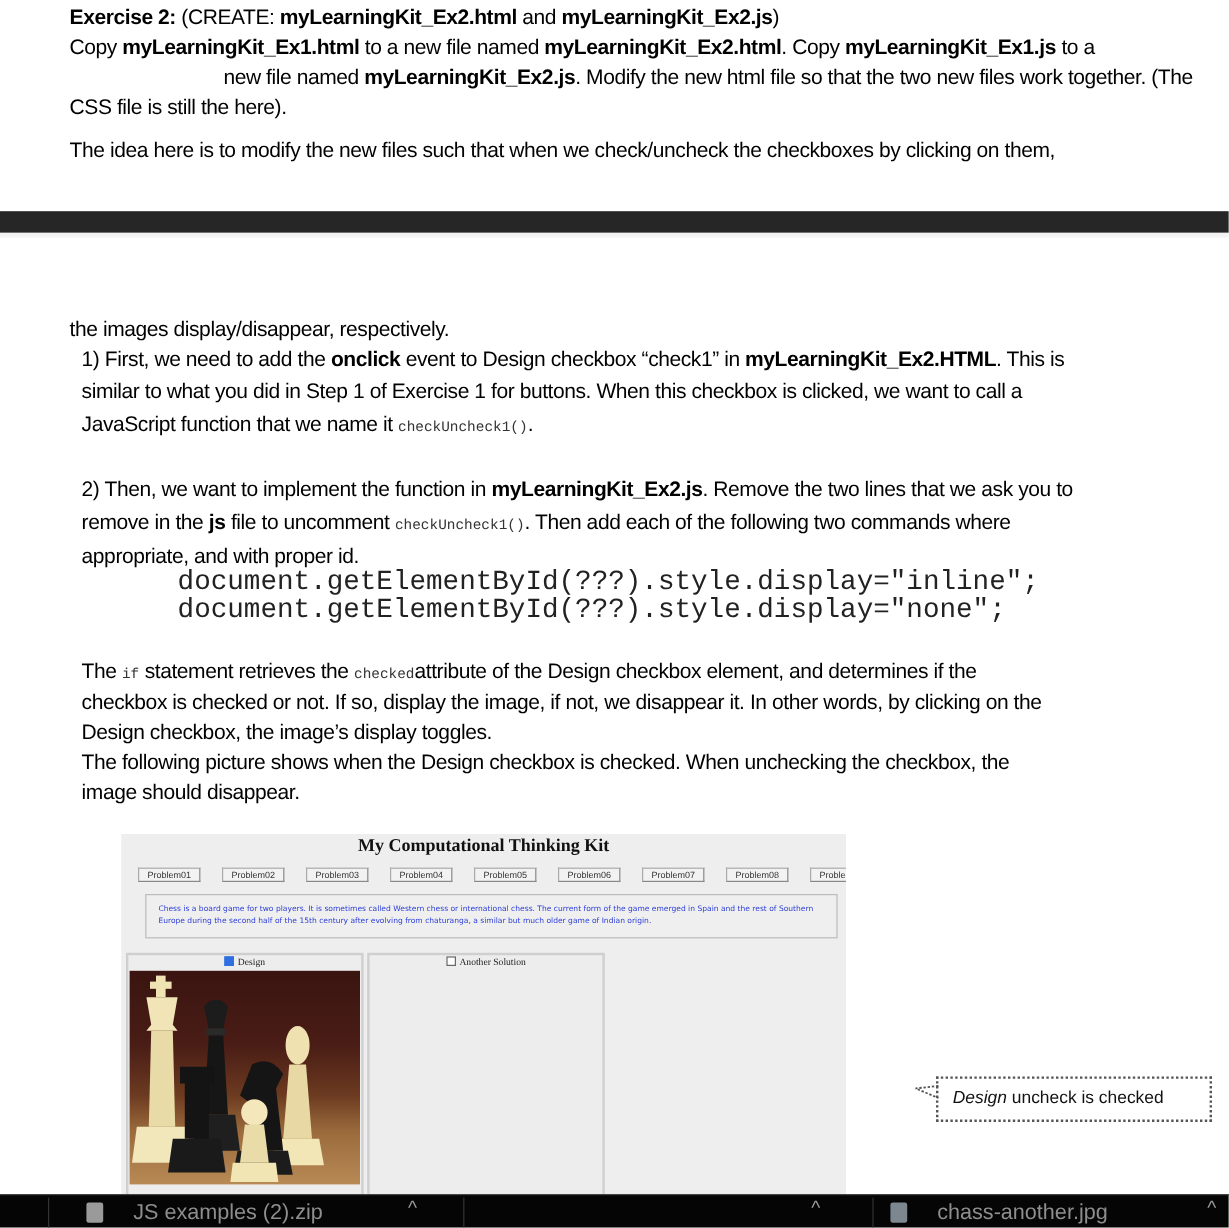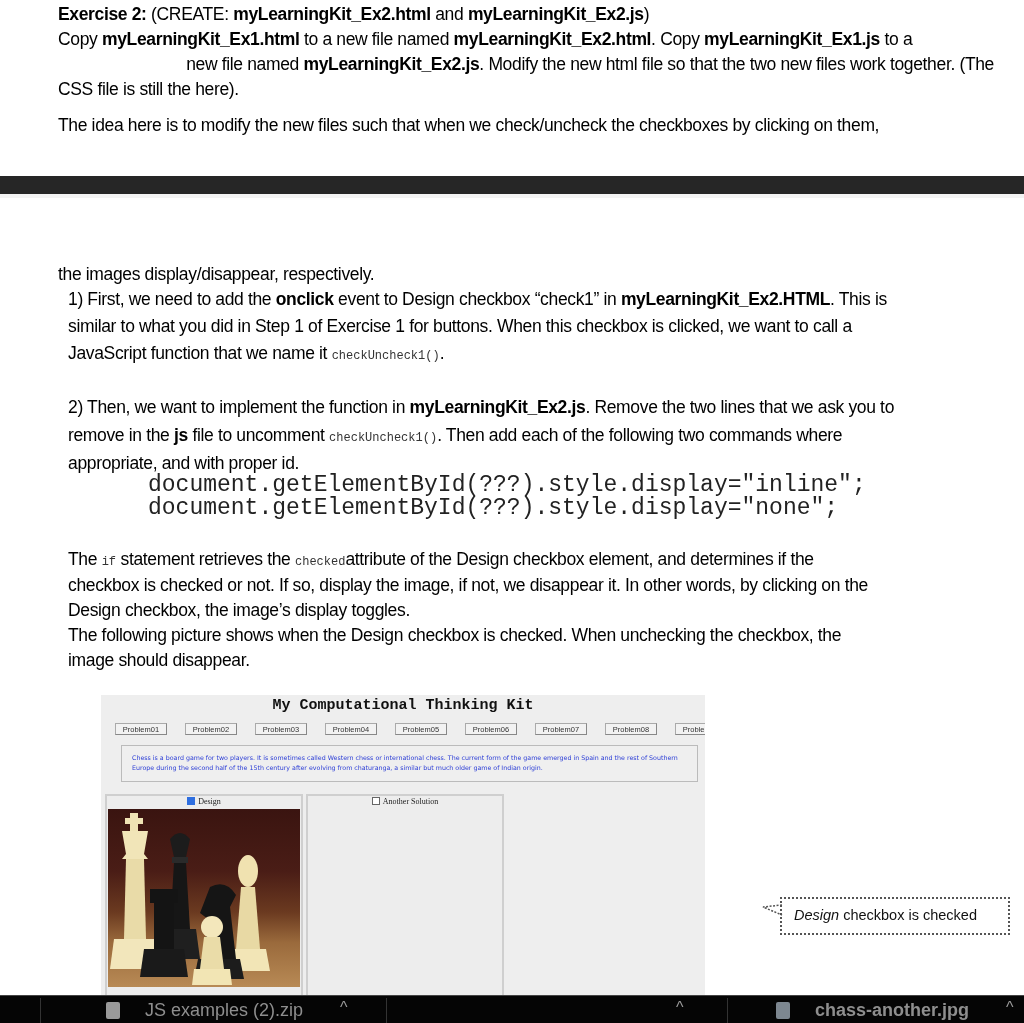--- a/index.html
+++ b/index.html
@@ -7,39 +7,39 @@
   .doc { position:absolute; left:0; right:0; font-family:"Liberation Sans Narrow","Liberation Sans", sans-serif; }
   .p { position:absolute; left:58px; right:30px; font-size:17.5px; line-height:25px; letter-spacing:-0.35px; white-space:nowrap; }
   .p b { font-weight:bold; }
   .mono { font-family:"Liberation Mono", monospace; font-size:12px; letter-spacing:0; color:#333; }
   .code { position:absolute; left:148px; font-family:"Liberation Mono", monospace; font-size:23px; line-height:23px; color:#222; white-space:nowrap; }
   .page-break { position:absolute; left:0; top:176px; width:1024px; height:18px; background:#262626; }
   .page-gap-top { position:absolute; left:0; top:194px; width:1024px; height:4px; background:#f3f3f3; }
 
   
   .shot { position:absolute; left:101px; top:695px; width:604px; height:300px; background:#eeeeee; overflow:hidden; }
-  .shot-title { position:absolute; left:0; right:0; top:2px; text-align:center; font-family:Liberation Mono, monospace; font-weight:bold; font-size:15px; color:#111; }
+  .shot-title { position:absolute; left:0; right:0; top:2px; text-align:center; font-family:Liberation Serif, serif; font-weight:bold; font-size:15px; color:#111; }
   .prob-row { position:absolute; left:14px; top:28px; display:flex; gap:18px; }
   .prob-btn { width:52px; height:12px; border:1px solid #aaa; border-bottom-color:#888; border-right-color:#888; background:#f2f2f2; font-size:7.5px; line-height:12px; text-align:center; color:#333; padding:0; }
   .chess-desc { position:absolute; left:20px; top:50px; width:555px; height:28px; border:1px solid #bbb; background:#efefef; padding:7px 10px 0 10px; font-family:"DejaVu Sans", sans-serif; font-size:6.3px; line-height:10px; color:#2a3cd6; }
   .panes { position:absolute; left:4px; top:99px; display:flex; gap:3px; }
   .pane { width:194px; height:205px; border:2px solid #cfcfcf; background:#ededed; position:relative; }
   .pane-head { text-align:center; font-family:"Liberation Serif", serif; font-size:8px; line-height:10px; color:#222; padding-top:1px; }
   .cb { display:inline-block; width:6px; height:6px; border:1px solid #666; background:#fff; vertical-align:-1px; margin-right:3px; }
   .cb.on { background:#2f6fe0; border-color:#2f6fe0; }
   .chess-img { position:absolute; left:1px; top:13px; width:192px; height:178px; background:linear-gradient(180deg,#3a1410 0%,#4a1d16 35%,#6b3a20 58%,#9a6a3c 75%,#b88a55 100%); overflow:hidden; }
 
   
   .callout { position:absolute; left:780px; top:897px; width:230px; height:38px; border:2px dotted #555; box-sizing:border-box; }
   .callout-text { position:absolute; left:12px; top:8px; font-family:"Liberation Sans", sans-serif; font-size:14.5px; color:#111; white-space:nowrap; }
   .callout-tail { position:absolute; left:762px; top:903px; }
 
   
   .dlbar { position:absolute; left:0; top:995px; width:1024px; height:28px; background:#050505; border-top:1px solid #444; }
-  .dl-item { position:absolute; top:0; height:28px; display:flex; align-items:center; color:#8e8e8e; font-family:"Liberation Sans", sans-serif; font-size:18px;margin-left:34px; }
+  .dl-item { position:absolute; top:0; height:28px; display:flex; align-items:center; color:#8e8e8e; font-family:"Liberation Sans", sans-serif; font-size:18px; }
   .dl-sep { position:absolute; top:2px; width:1px; height:26px; background:#333; }
   .dl-icon { width:14px; height:17px; background:#9a9a9a; border-radius:2px; margin-right:25px; position:relative; }
   .dl-icon.img { background:#7d8790; }
   .dl-caret { position:absolute; color:#9a9a9a; font-size:16px; top:3px; }
 </style>
 </head>
 <body>
 
 <div class="doc">
 
@@ -124,31 +124,31 @@
     <div class="pane">
       <div class="pane-head"><span class="cb"></span><span>Another Solution</span></div>
     </div>
   </div>
 </div>
 
 <svg class="callout-tail" width="22" height="14" viewBox="0 0 22 14">
   <path d="M20 2 L1 4 L20 12" fill="none" stroke="#555" stroke-width="1.5" stroke-dasharray="2 1.5"></path>
 </svg>
 <div class="callout">
-  <div class="callout-text"><i>Design</i><span> checkbox is checked</span></div>
+  <div class="callout-text"><i>Design</i><span> uncheck is checked</span></div>
 </div>
 
 <div class="dlbar">
   <div class="dl-sep" style="left:40px;"></div>
   <div class="dl-item" style="left:72px;">
     <span class="dl-icon"></span>
     <span>JS examples (2).zip</span>
   </div>
   <span class="dl-caret" style="left:340px;">^</span>
   <div class="dl-sep" style="left:386px;"></div>
   <span class="dl-caret" style="left:676px;">^</span>
   <div class="dl-sep" style="left:727px;"></div>
-  <div class="dl-item" style="left:742px;font-weight:bold;">
+  <div class="dl-item" style="left:742px;">
     <span class="dl-icon img"></span>
     <span>chass-another.jpg</span>
   </div>
   <span class="dl-caret" style="left:1006px;">^</span>
 </div>
 
 </body></html>

